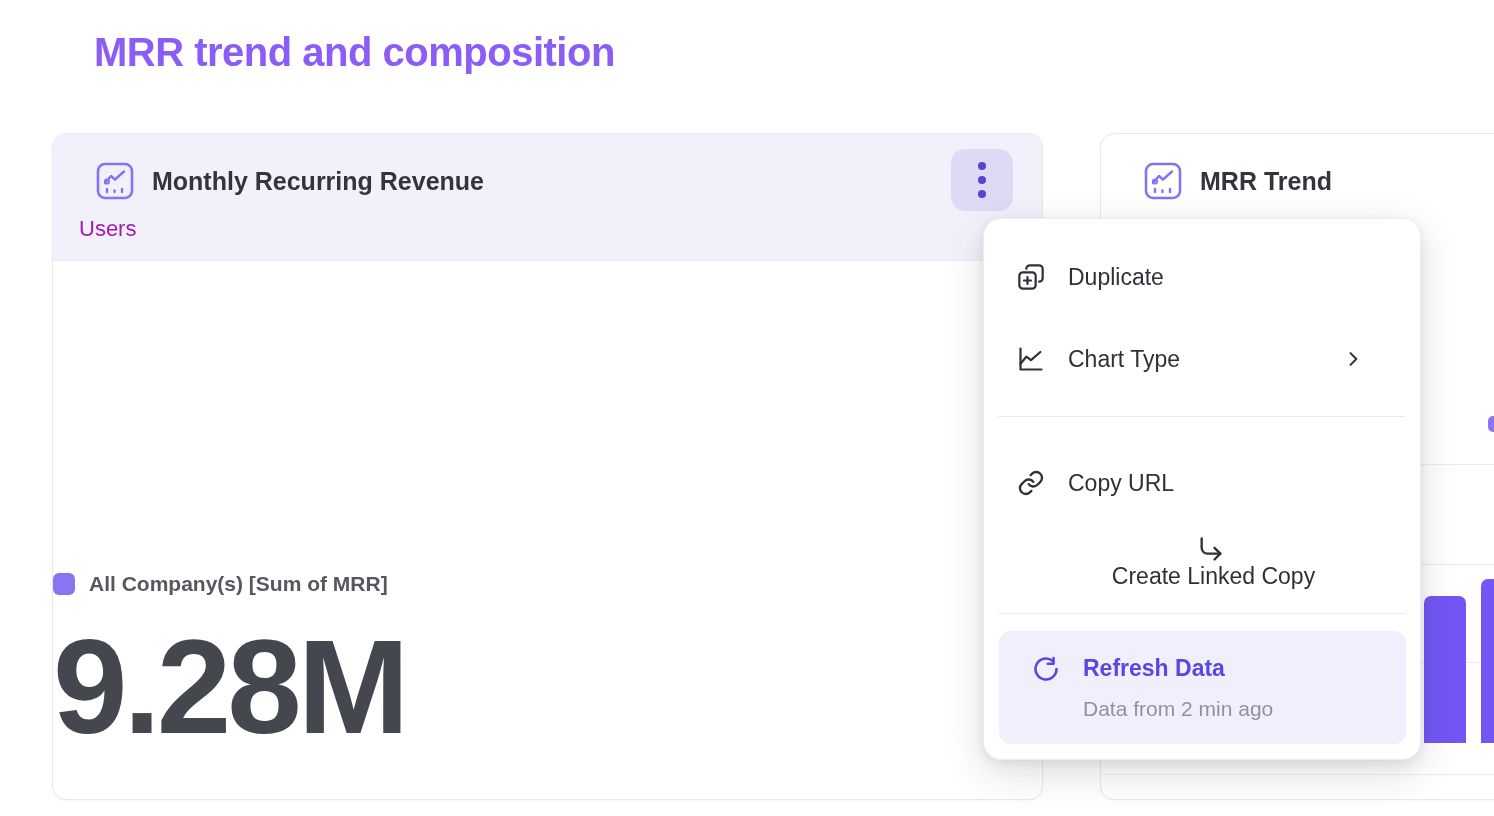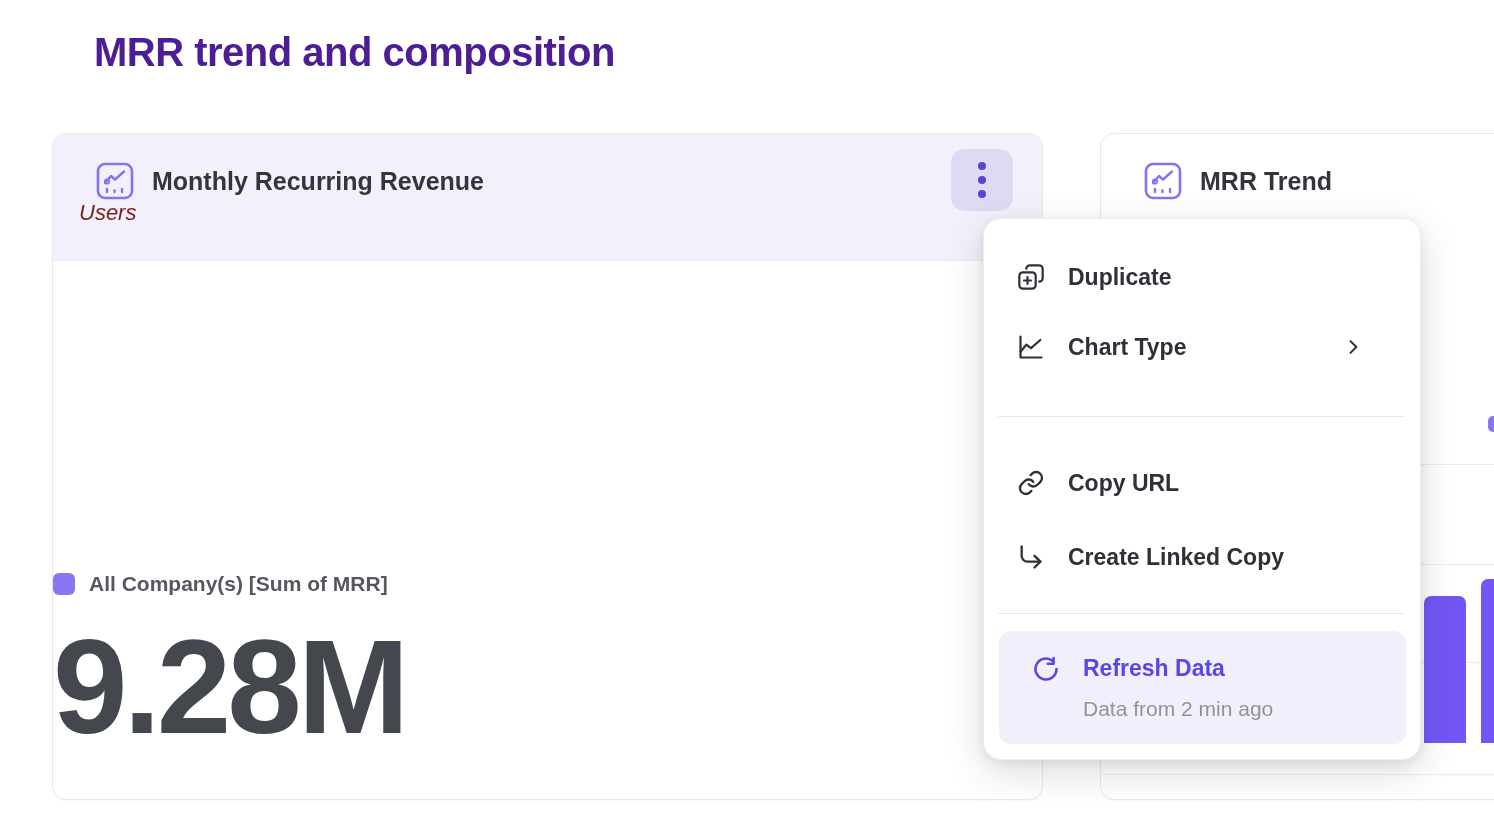--- a/index.html
+++ b/index.html
@@ -6,38 +6,38 @@
   html, body { width: 1494px; height: 816px; }
   body {
     position: relative;
     background: #ffffff;
     font-family: "Liberation Sans", sans-serif;
     overflow: hidden;
     color: #2f3138;
   }
   .page-title {
     position: absolute; left: 94px; top: 30px;
-    font-size: 40px; font-weight: 700; color: #4c1d95; letter-spacing: -0.5px;
+    font-size: 40px; font-weight: 700; color: #8b5cf6; letter-spacing: -0.5px;
   }
   
   .card {
     position: absolute; background: #fff;
     border: 1px solid #e8e7ee; border-radius: 14px;
     box-shadow: 0 1px 2px rgba(30,30,60,0.03);
   }
   .card-mrr { left: 52px; top: 133px; width: 991px; height: 667px; overflow: hidden; }
   .card-trend { left: 1100px; top: 133px; width: 560px; height: 667px; overflow: hidden; }
   .card-header {
     position: relative; height: 127px; padding: 28px 30px 0 32px;
   }
   .card-mrr .card-header { background: #f2f1fb; border-bottom: 1px solid #eceaf4; }
   .header-title-row { display: flex; align-items: center; gap: 18px; padding-left: 11px; }
   .chart-badge { width: 38px; height: 38px; flex: 0 0 auto; }
   .card-title { font-size: 25px; font-weight: 700; color: #33353d; }
-  .card-subtitle { margin-left: -6px; font-size: 22px; color: #7f1d1d; font-style: italic; }
+  .card-subtitle { margin-top: 16px; margin-left: -6px; font-size: 22px; color: #a21caf; }
   .kebab-button {
     position: absolute; right: 29px; top: 15px; width: 62px; height: 62px;
     background: #dedaf6; border-radius: 14px; border: none; cursor: pointer;
     display: flex; flex-direction: column; align-items: center; justify-content: center; gap: 6px;
   }
   .kebab-button .dot { width: 8px; height: 8px; border-radius: 50%; background: #5546cf; }
   
   .kpi-block { position: absolute; left: 0; right: 0; top: 438px; text-align: left; }
   .legend-row { display: inline-flex; align-items: center; gap: 14px; }
   .legend-swatch { width: 22px; height: 22px; border-radius: 6px; }
@@ -58,25 +58,25 @@
   .context-menu {
     position: absolute; left: 983px; top: 218px; width: 438px; height: 542px;
     background: #fff; border: 1px solid #ececf1; border-radius: 18px;
     box-shadow: 0 12px 38px rgba(35,35,70,0.16), 0 3px 10px rgba(35,35,70,0.08);
   }
   .menu-item {
     position: absolute; left: 16px; right: 16px; height: 44px;
     display: flex; align-items: center; cursor: pointer;
   }
   .menu-item .mi-icon { width: 28px; height: 28px; margin-left: 17px; flex: 0 0 auto; }
-  .menu-item .mi-label { margin-left: 23px; font-size: 23px; font-weight: 700; color: #2f3138; }
+  .menu-item .mi-label { margin-left: 23px; font-size: 23px; font-weight: 400; color: #2f3138; }
   .mi-duplicate { top: 36px; }
-  .mi-charttype { top: 106px; }
+  .mi-charttype { top: 118px; }
   .mi-copyurl  { top: 234px; align-items: flex-end; }
-  .mi-linkedcopy { top: 316px; }
+  .mi-linkedcopy { top: 316px; flex-direction: column; }
   .menu-divider { position: absolute; left: 14px; right: 15px; height: 1px; background: #e9e9ec; }
   .menu-divider-1 { top: 197px; }
   .menu-divider-2 { top: 394px; }
   .mi-chevron { position: absolute; right: 41px; width: 20px; height: 20px; }
   .mi-refresh {
     position: absolute; left: 15px; right: 14px; top: 412px; height: 113px;
     background: #f1effc; border-radius: 12px; cursor: pointer;
   }
   .mi-refresh .mi-icon { position: absolute; left: 33px; top: 24px; width: 28px; height: 28px; }
   .mi-refresh .mi-label {

